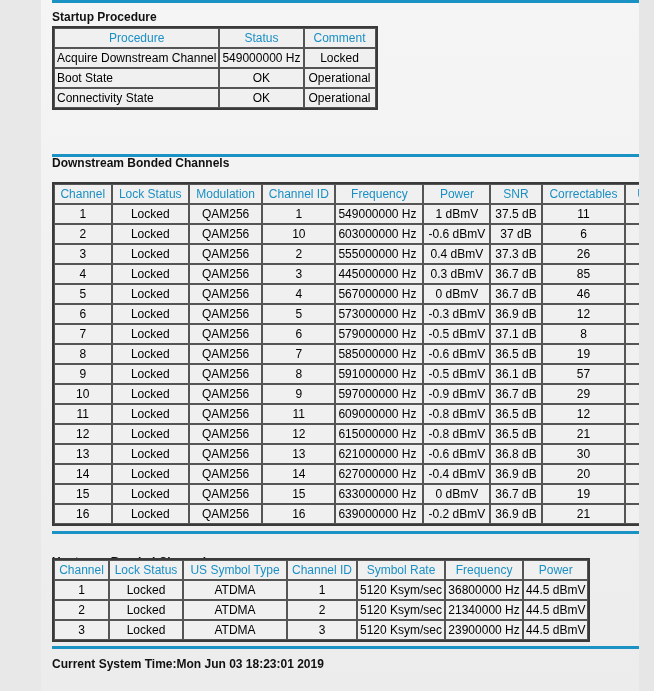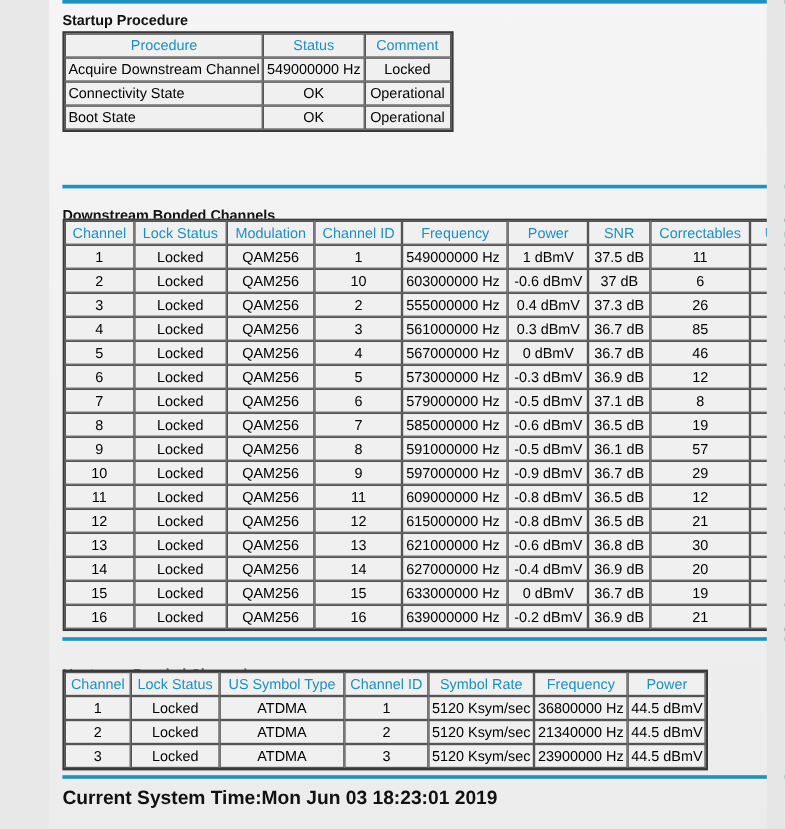--- a/index.html
+++ b/index.html
@@ -32,21 +32,21 @@
   }
   th, td {
     border:1px solid #555; height:18px; padding:0 2px; white-space:nowrap;
     font-size:12px;
   }
   th { color:#1a8fc4; font-weight:normal; text-align:center; }
   td { text-align:center; }
   td.l { text-align:left; }
   .clip { position:absolute; left:0; width:620px; overflow:hidden; }
   .clip table { position:relative; }
-  .time { position:absolute; left:0; top:657px; font-weight:bold; font-size:16px; color:#111;text-align:center; }
+  .time { position:absolute; left:0; top:657px; font-weight:bold; font-size:12px; color:#111;text-align:center; }
 </style>
 </head>
 <body>
 
 <div class="content">
   <div class="inner">
     <div class="rule" style="top:0"></div>
 
     <div class="section-title" style="top:10px">Startup Procedure</div>
     <table id="startup-table" style="top:26px">
@@ -62,35 +62,35 @@
             <th>Comment</th>
           </tr>
         </thead>
       <tbody id="startup-body">
           <tr>
             <td class="l">Acquire Downstream Channel</td>
             <td>549000000 Hz</td>
             <td>Locked</td>
           </tr>
           <tr>
+            <td class="l">Boot State</td>
+            <td>OK</td>
+            <td>Operational</td>
+          </tr>
+          <tr>
             <td class="l">Connectivity State</td>
             <td>OK</td>
             <td>Operational</td>
           </tr>
-          <tr>
-            <td class="l">Boot State</td>
-            <td>OK</td>
-            <td>Operational</td>
-          </tr>
         </tbody>
     </table>
 
     <div class="rule" style="top:154px"></div>
 
-    <div class="section-title" style="top:172px">Downstream Bonded Channels</div>
+    <div class="section-title" style="top:156px">Downstream Bonded Channels</div>
     <div class="clip" style="top:182px; height:344px">
       <table id="ds-table" style="width:680px">
         <colgroup>
           <col style="width:55px">
             <col style="width:74px">
             <col style="width:70px">
             <col style="width:70px">
           <col style="width:83px">
             <col style="width:64px">
             <col style="width:49px">
@@ -142,21 +142,21 @@
               <td>0.4 dBmV</td>
               <td>37.3 dB</td>
               <td>26</td>
               <td>0</td>
             </tr>
             <tr>
               <td>4</td>
               <td>Locked</td>
               <td>QAM256</td>
               <td>3</td>
-              <td class="l">561000000 Hz</td>
+              <td class="l">445000000 Hz</td>
               <td>0.3 dBmV</td>
               <td>36.7 dB</td>
               <td>85</td>
               <td>0</td>
             </tr>
             <tr>
               <td>5</td>
               <td>Locked</td>
               <td>QAM256</td>
               <td>4</td>

